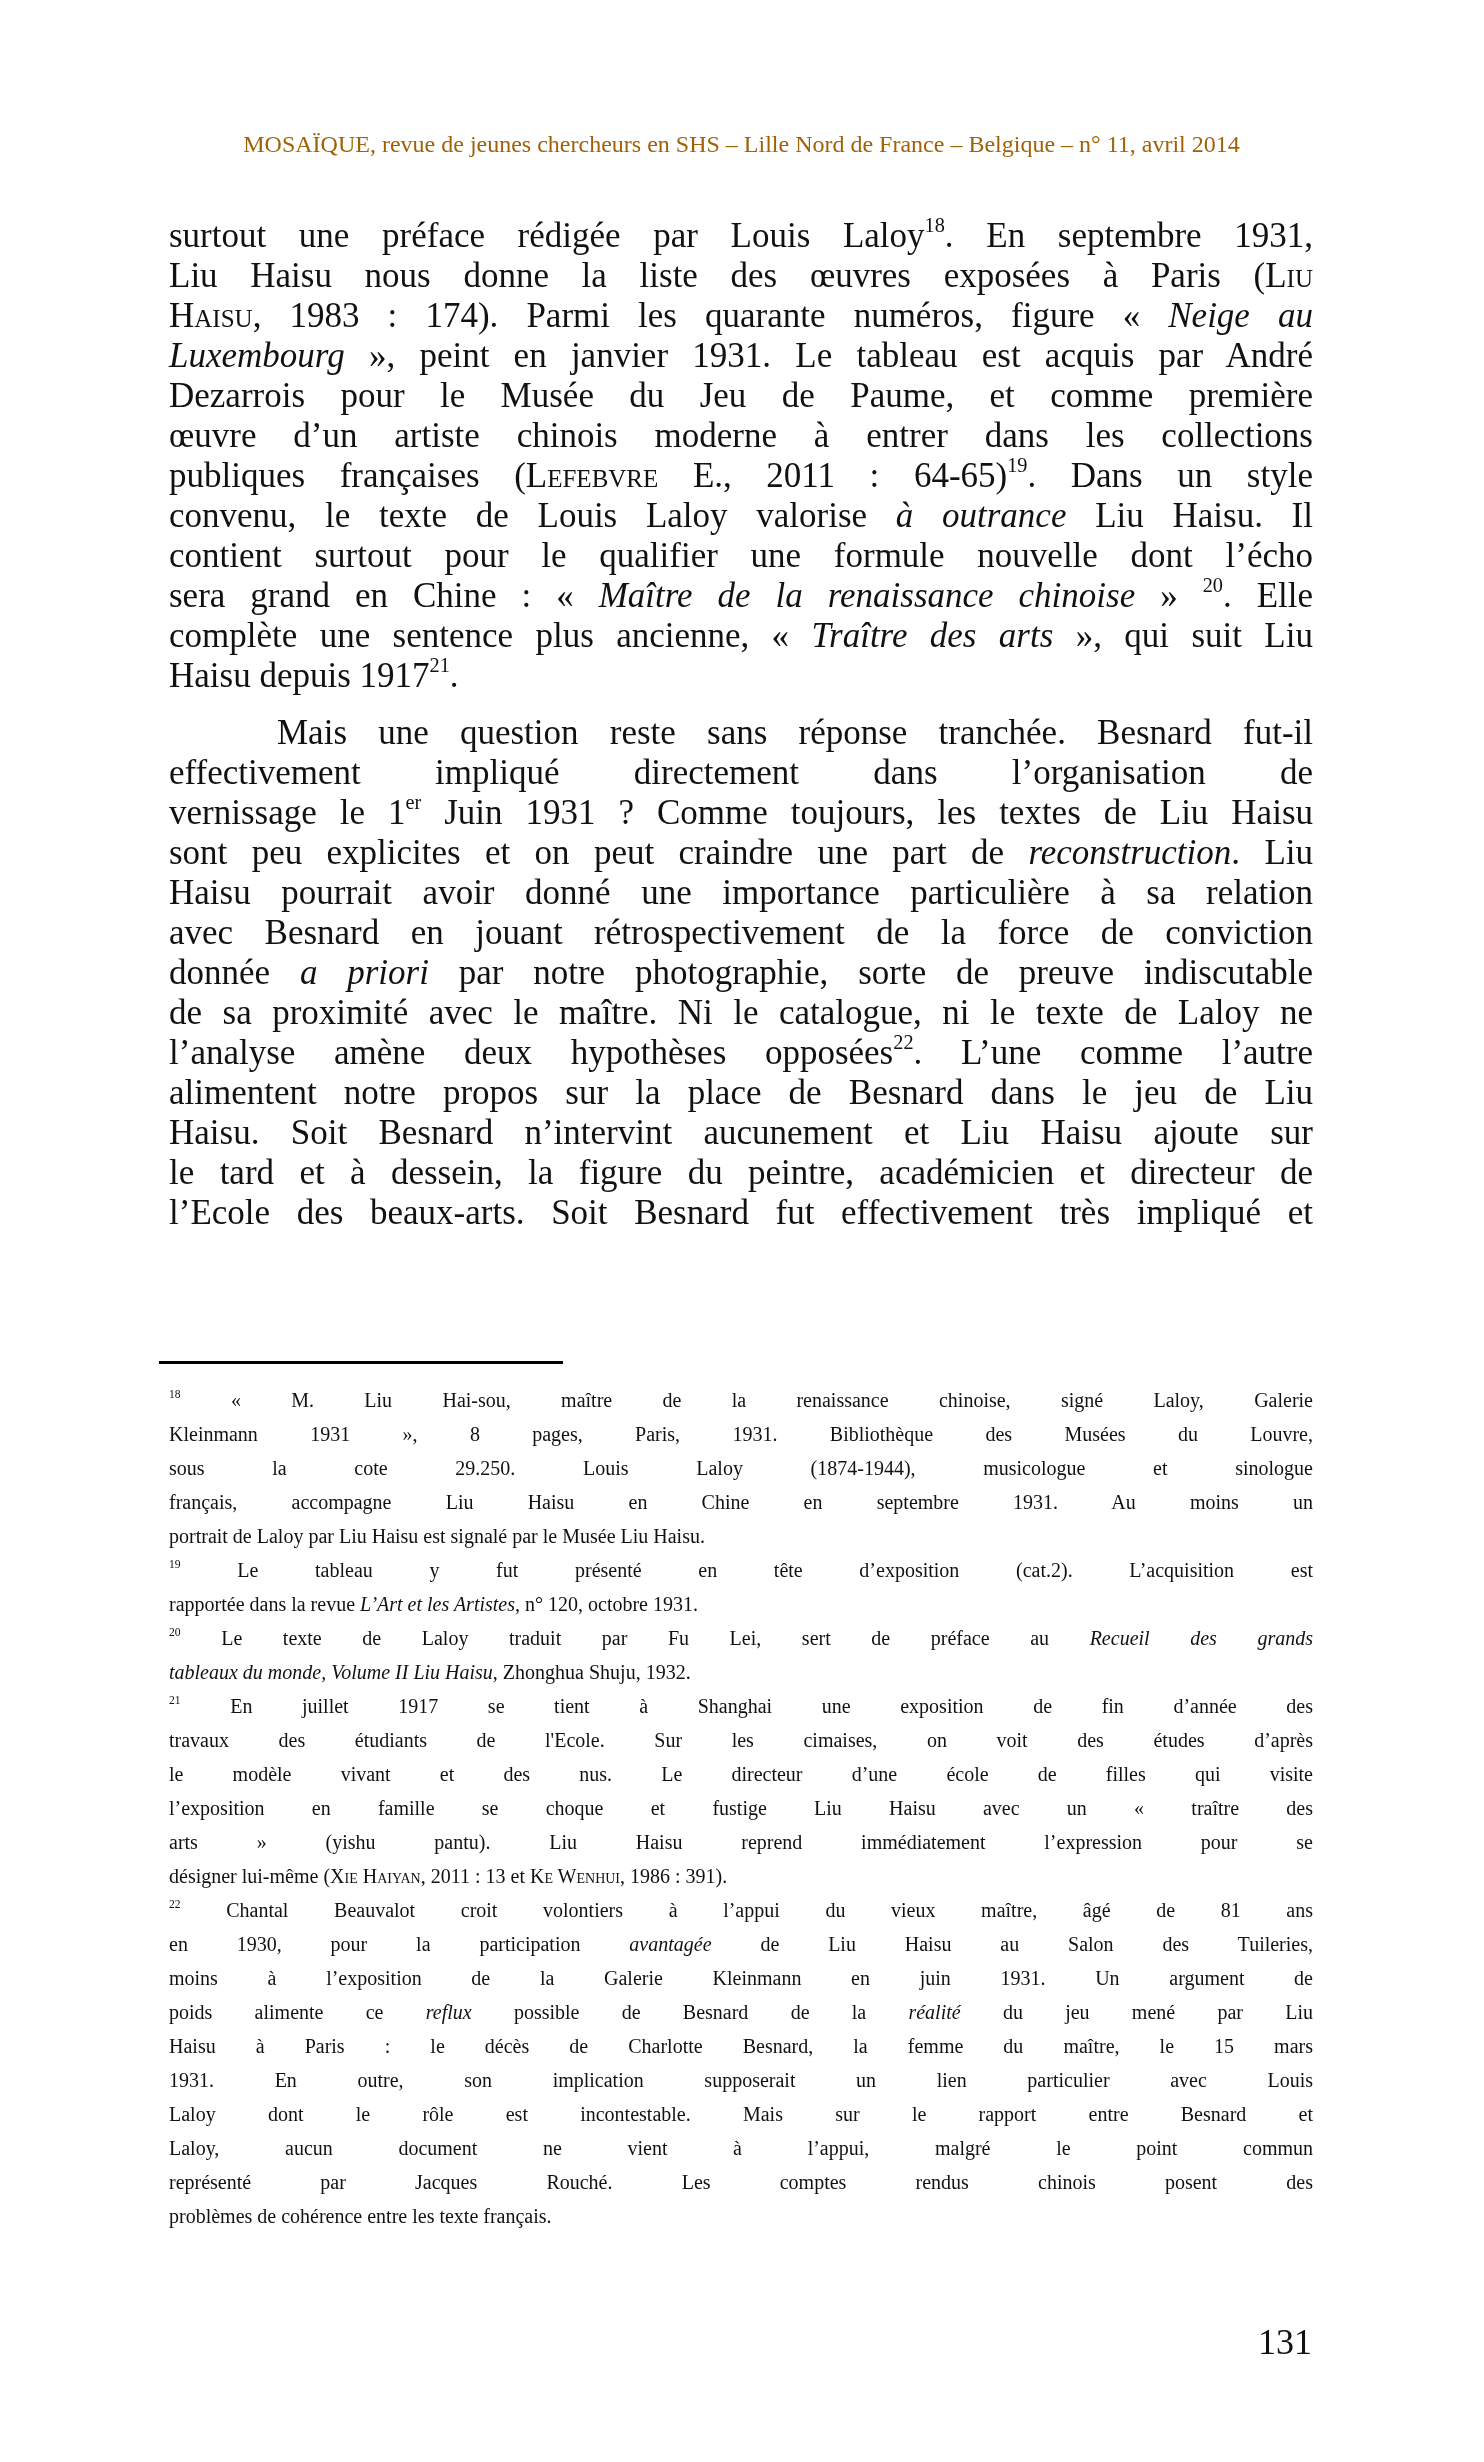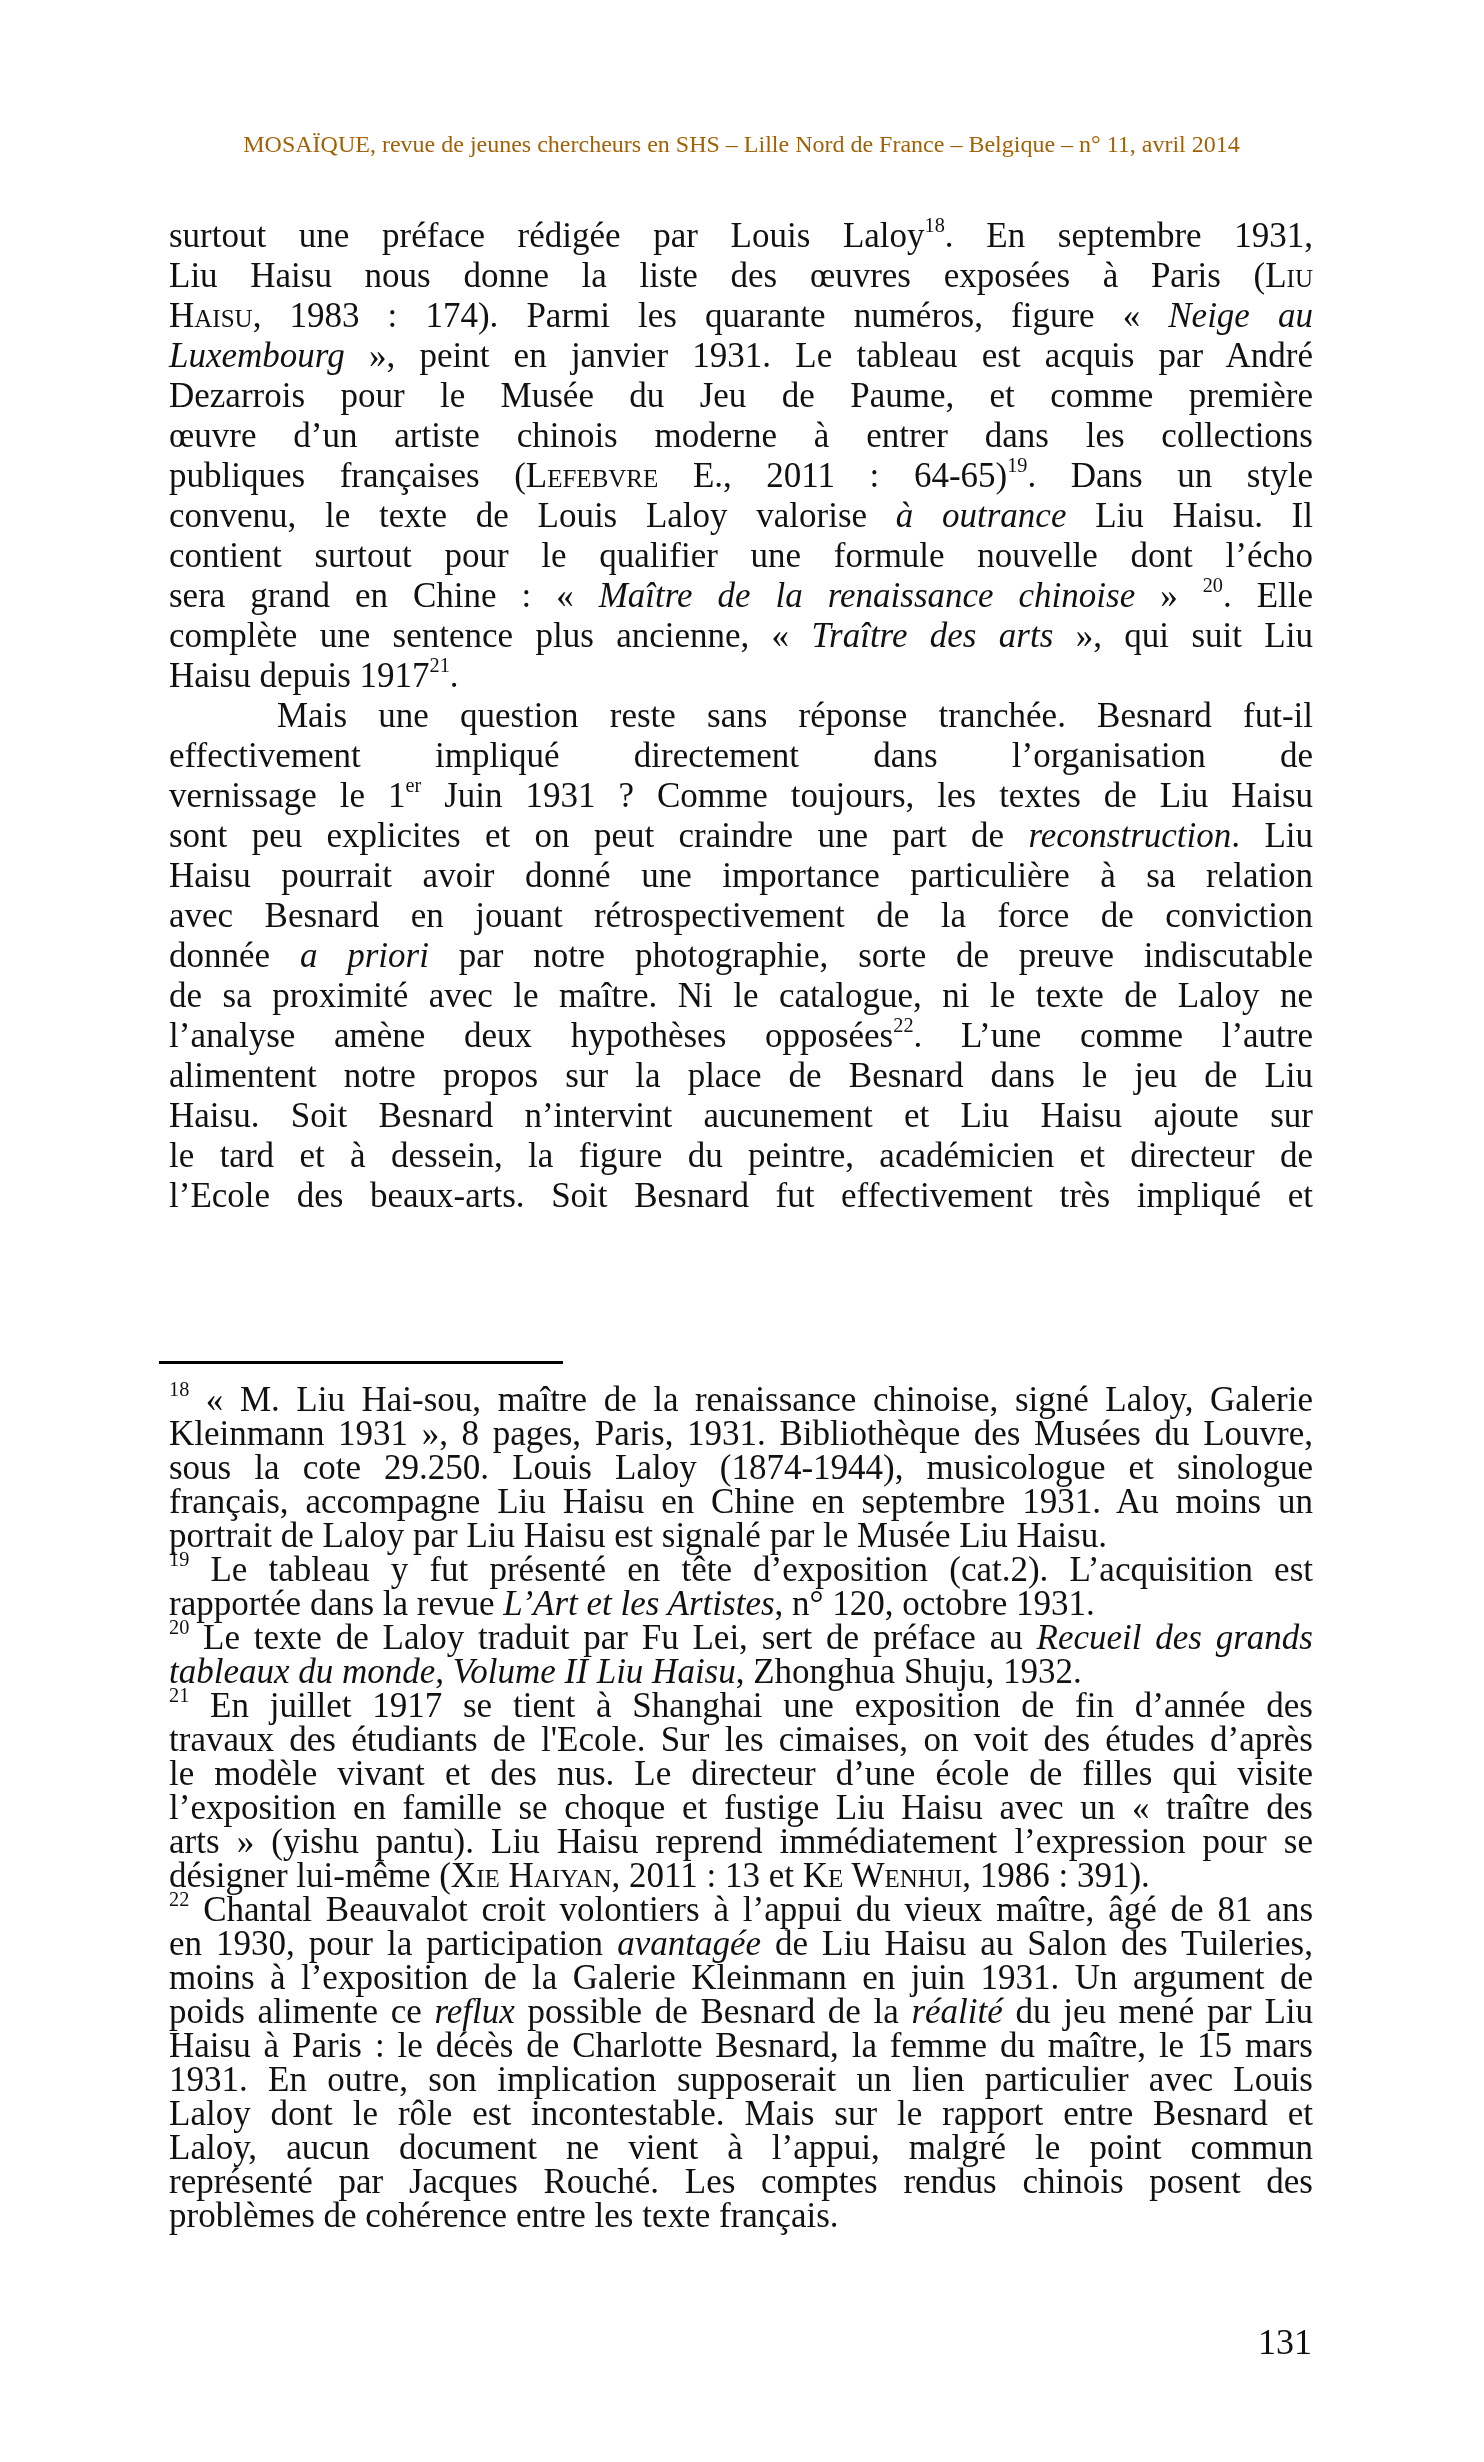--- a/index.html
+++ b/index.html
@@ -4,23 +4,23 @@
 <style>
   html, body { margin: 0; padding: 0; background: #ffffff; }
   body { width: 1485px; height: 2462px; position: relative; overflow: hidden;
          font-family: "Liberation Serif", "DejaVu Serif", serif; color: #111; }
   .header { position: absolute; top: 131px; left: 135px; width: 1213px; text-align: center;
             font-size: 24px; letter-spacing: 0px; color: #a16207; white-space: nowrap; }
   .block { position: absolute; left: 169px; width: 1144px; }
   .body-text { top: 216px; font-size: 35px; line-height: 40px; }
   .line { display: block; white-space: nowrap; text-align: justify; text-align-last: justify; height: 40px; }
   .line.last { text-align-last: left; }
-  .line.indent { padding-left: 108px; }
+  .line.indent { padding-left: 108px; margin-top: 17px; }
   .fn-text .line { height: 34px; }
-  .fn-text { top: 1383px; font-size: 35px; line-height: 34px; }
+  .fn-text { top: 1383px; font-size: 20px; line-height: 34px; }
   sup { font-size: 0.58em; line-height: 0; vertical-align: 0.75em; }
   .sc { font-variant: small-caps; }
   i { font-style: italic; }
   .rule { position: absolute; left: 159px; top: 1361px; width: 404px; height: 2.7px; background: #000; }
   .page-number { position: absolute; right: 173px; top: 2321px; font-size: 36px; }
 </style>
 </head>
 <body>
 
 <div class="header">MOSAÏQUE, revue de jeunes chercheurs en SHS – Lille Nord de France – Belgique – n° 11, avril 2014</div>

